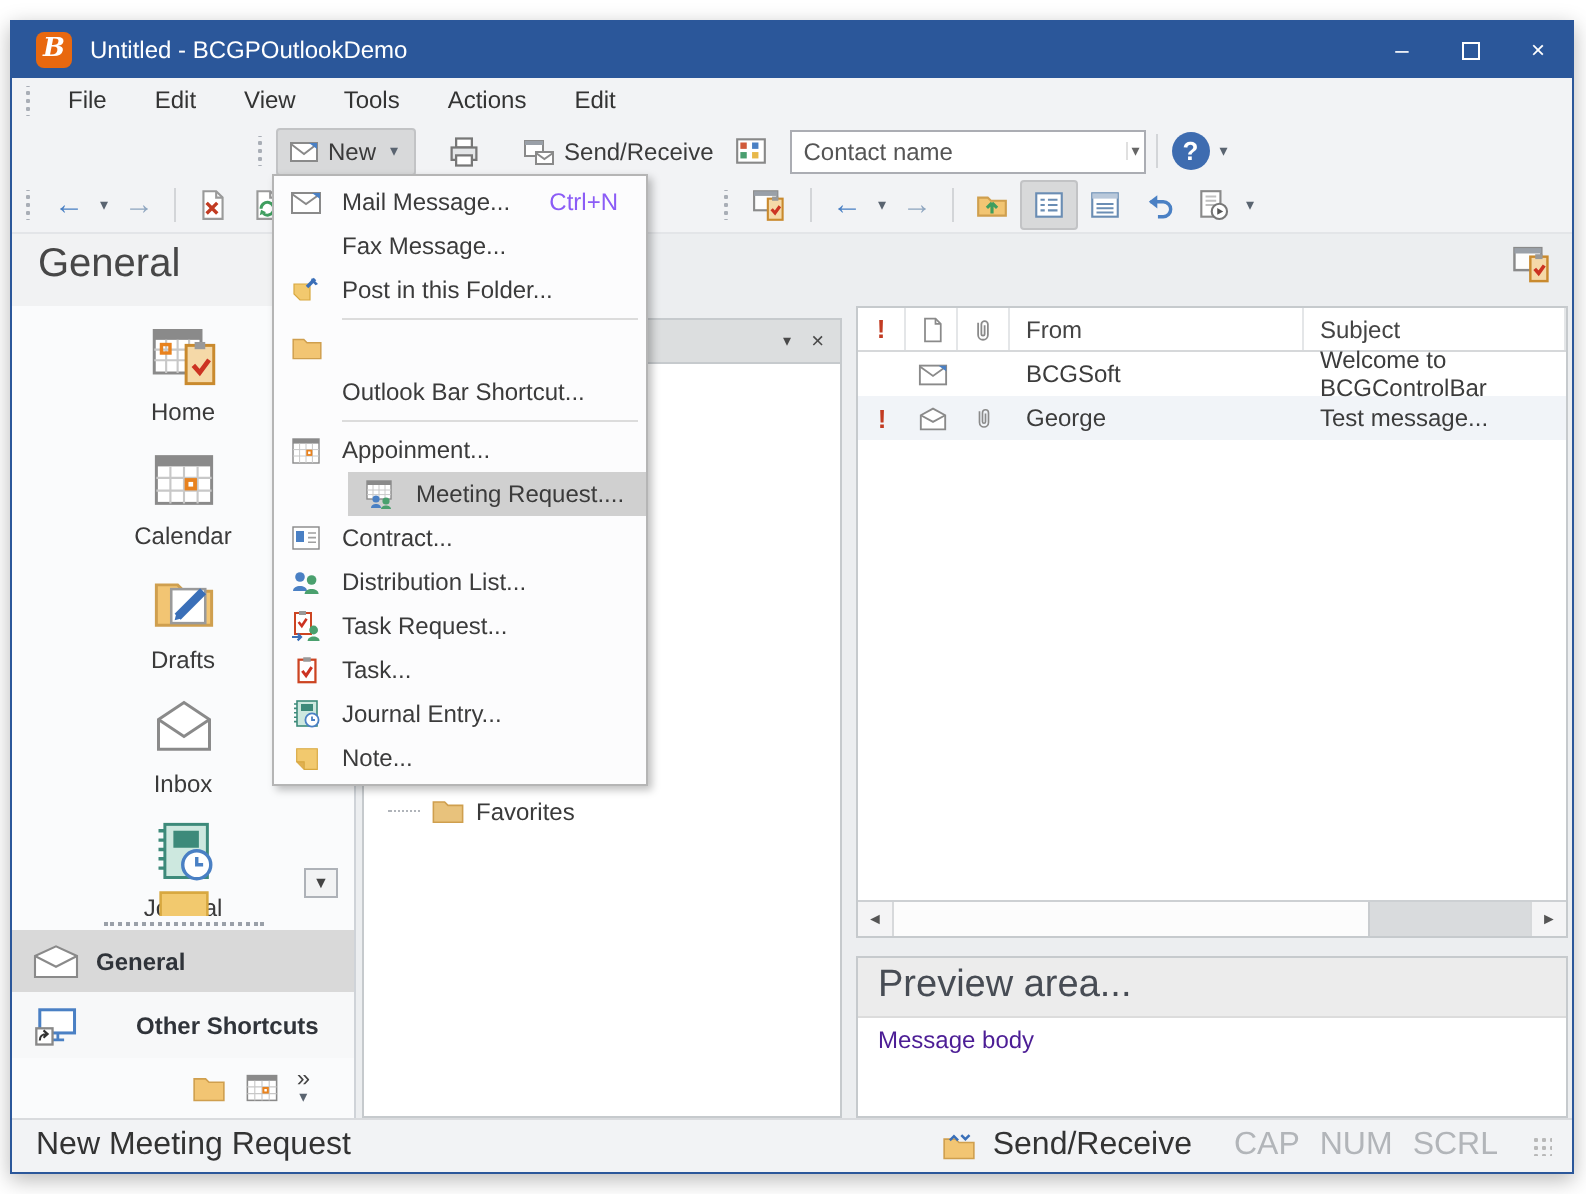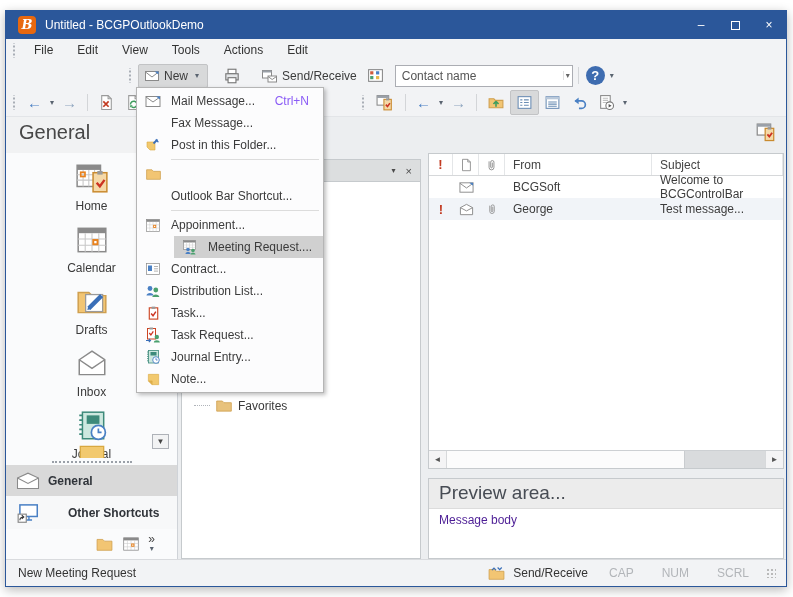--- a/index.html
+++ b/index.html
@@ -116,25 +116,25 @@
     border:1px solid #b5b5b5; box-shadow:2px 2px 4px rgba(0,0,0,.25); padding:2px 0; z-index:50; }
   .mi { display:flex; align-items:center; height:22px; padding:0 6px; font-size:12px; color:#3b3b3b; }
   .mi.hl { background:#d0d0d0;margin-left:37px; }
   .mic { width:20px; height:18px; margin-right:8px; display:flex; align-items:center; justify-content:center; }
   .mil { flex:1; }
   .mis { padding-right:8px; color:#8b5cf6; }
   .msep { height:1px; background:#dcdcdc; margin:3px 4px 3px 34px; }
 
   
   .statusbar { position:absolute; left:0; right:0; bottom:0; height:27px; background:#f2f3f5;
-    border-top:1px solid #d9dbde; font-size:12px; color:#333;
+    border-top:1px solid #d9dbde; font-size:16px; color:#333;
     display:flex; align-items:center; }
   .sleft { padding-left:12px; }
   .sright { margin-left:auto; display:flex; align-items:center; gap:7px; padding-right:10px; }
-  .keys { color:#b2b5b9; display:flex; gap:28px; margin-left:14px; }
+  .keys { color:#b2b5b9; display:flex; gap:10px; margin-left:14px; }
   .sgrip { width:10px; height:10px; margin-left:10px;
     background-image:radial-gradient(circle, #b9b9b9 1px, transparent 1.2px);
     background-size:4px 4px; }
   svg { display:block; }
 </style>
 </head>
 <body>
 
 <div class="window">
 
@@ -563,43 +563,43 @@
             <circle cx="5" cy="4.5" r="2.4" fill="#4a80c4"></circle>
             <path d="M1.5 11.5 c0-3.4 7-3.4 7 0 z" fill="#4a80c4"></path>
             <circle cx="10.8" cy="6" r="2.4" fill="#4aa06e"></circle>
             <path d="M7.3 13 c0-3.4 7-3.4 7 0 z" fill="#4aa06e"></path>
           </svg>
       </span>
       <span class="mil">Distribution List...</span>
     </div>
     <div class="mi">
       <span class="mic">
-        <svg width="15" height="16" viewBox="0 0 16 16">
-            <rect x="3.5" y="2.5" width="9" height="12" fill="#fff" stroke="#cc4422" stroke-width="1.2"></rect>
-            <rect x="6" y="1.2" width="4" height="2.4" fill="#999"></rect>
-            <path d="M5.5 8.5 l2 2.5 l3 -4.5" fill="none" stroke="#cc3322" stroke-width="1.6"></path>
-          </svg>
-      </span>
-      <span class="mil">Task...</span>
-    </div>
-    <div class="mi">
-      <span class="mic">
         <svg width="16" height="16" viewBox="0 0 16 16">
             <rect x="2.5" y="1.5" width="8" height="10.5" fill="#fff" stroke="#cc4422"></rect>
             <rect x="4.5" y=".5" width="3.5" height="2" fill="#999"></rect>
             <path d="M4.3 6 l1.6 2 l2.4 -3.6" fill="none" stroke="#cc3322" stroke-width="1.3"></path>
             <circle cx="11.8" cy="10" r="2.2" fill="#4aa06e"></circle>
             <path d="M8.8 15.5 c0-3 6-3 6 0 z" fill="#4aa06e"></path>
             <path d="M1 13.5 h4.5 M3.8 11.8 l1.7 1.7 l-1.7 1.7" fill="none" stroke="#3a6fb8" stroke-width="1.1"></path>
           </svg>
       </span>
       <span class="mil">Task Request...</span>
     </div>
     <div class="mi">
       <span class="mic">
+        <svg width="15" height="16" viewBox="0 0 16 16">
+            <rect x="3.5" y="2.5" width="9" height="12" fill="#fff" stroke="#cc4422" stroke-width="1.2"></rect>
+            <rect x="6" y="1.2" width="4" height="2.4" fill="#999"></rect>
+            <path d="M5.5 8.5 l2 2.5 l3 -4.5" fill="none" stroke="#cc3322" stroke-width="1.6"></path>
+          </svg>
+      </span>
+      <span class="mil">Task...</span>
+    </div>
+    <div class="mi">
+      <span class="mic">
         <svg width="16" height="16" viewBox="0 0 16 16">
             <rect x="3.5" y="1.5" width="10" height="12.5" fill="#cde8df" stroke="#3d8a7a" stroke-width=".8"></rect>
             <path d="M3.5 3 h-1.5 M3.5 5.2 h-1.5 M3.5 7.4 h-1.5 M3.5 9.6 h-1.5 M3.5 11.8 h-1.5" stroke="#3d8a7a" stroke-width=".8"></path>
             <rect x="5.5" y="3" width="6" height="3.5" fill="#3d8a7a"></rect>
             <circle cx="11" cy="11" r="3.3" fill="#fff" stroke="#4a80c4" stroke-width=".9"></circle>
             <path d="M11 9.2 v1.8 h1.5" fill="none" stroke="#4a80c4" stroke-width=".9"></path>
           </svg>
       </span>
       <span class="mil">Journal Entry...</span>
     </div>

